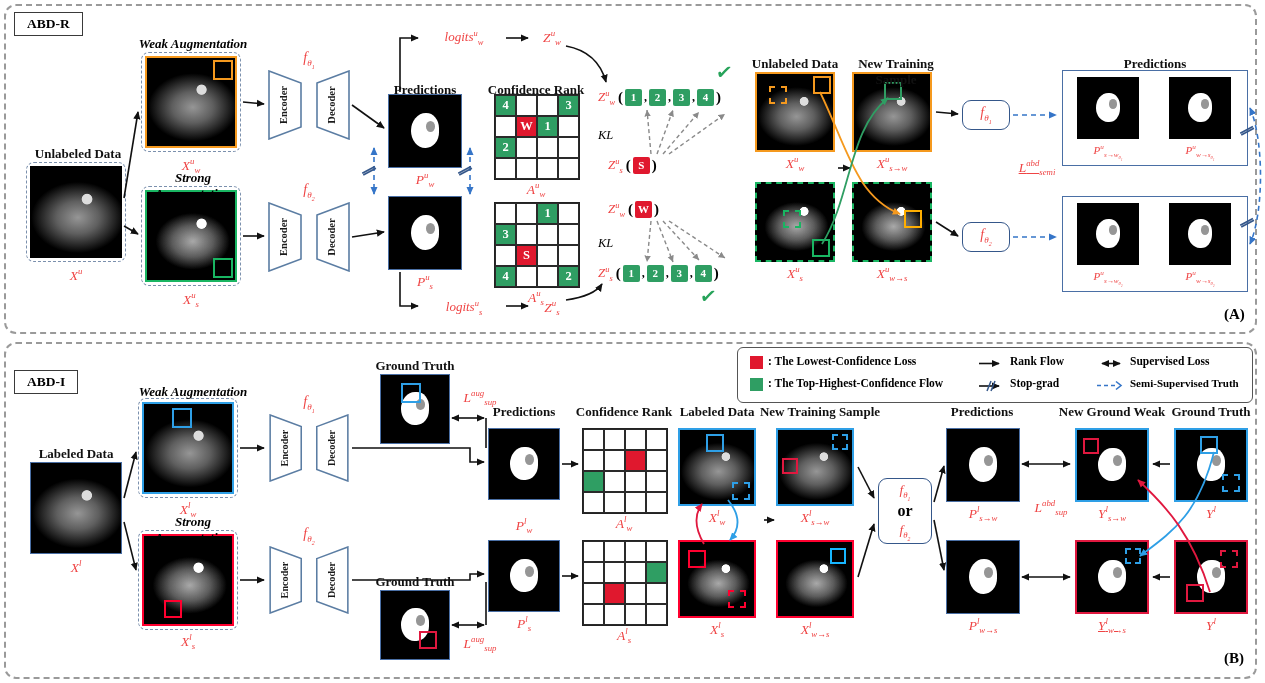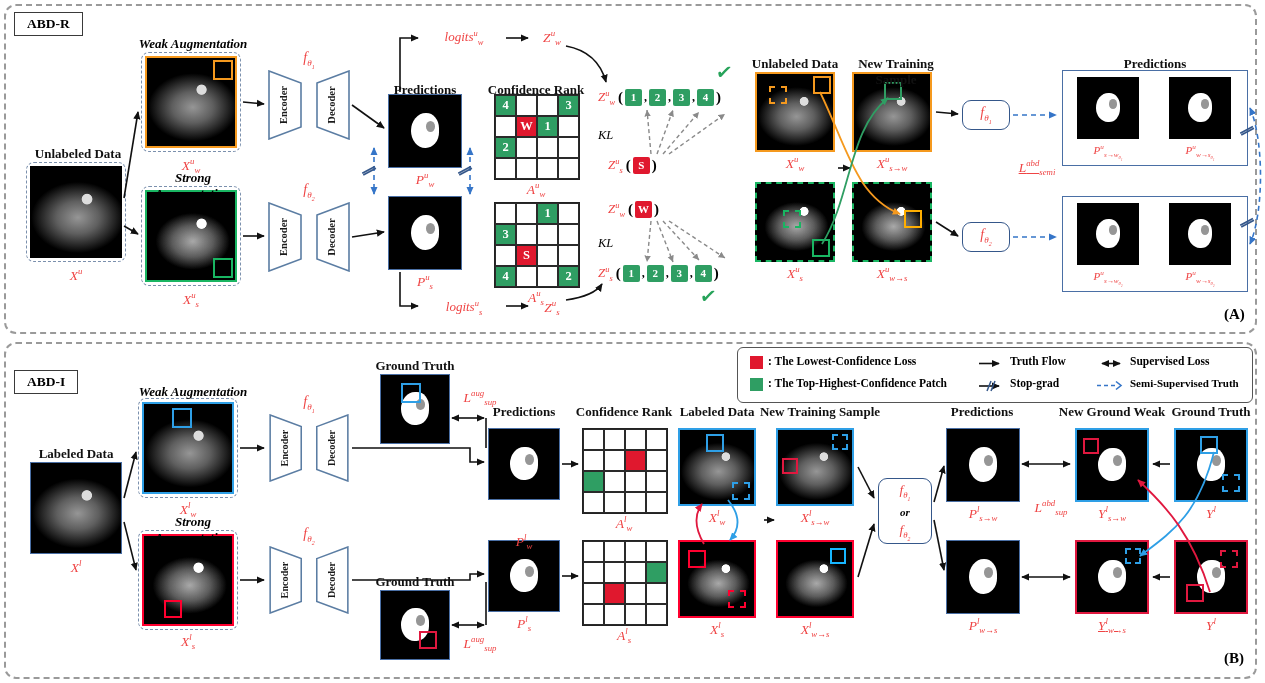--- a/index.html
+++ b/index.html
@@ -43,21 +43,21 @@
   .kl{position:absolute;font-style:italic;font-size:12.5px;z-index:5;}
   .sg{position:absolute;color:#35578a;font-weight:bold;font-size:14px;transform:rotate(62deg);z-index:6;}
   .corner{position:absolute;font-weight:bold;font-size:15px;z-index:4;}
   .bowtie{position:absolute;z-index:3;}
   .bowtie polygon{fill:#fff;stroke:#5b7da3;stroke-width:1.6;}
   .bowtie text{font-size:10.5px;font-weight:bold;fill:#1a1a1a;text-anchor:middle;dominant-baseline:middle;font-family:"Liberation Serif",serif;}
   .legend{position:absolute;border:1.6px solid #555;border-radius:6px;background:#fff;z-index:8;}
   .lg-text{position:absolute;font-weight:bold;font-size:11.5px;white-space:nowrap;z-index:9;}
   .lg-sw{position:absolute;width:13px;height:13px;z-index:9;}
   .lg-ic{position:absolute;z-index:9;}
-  .or{font-style:italic;font-weight:bold;font-size:11px;}
+  .or{font-weight:bold;font-size:16px;}
   #wires{position:absolute;left:0;top:0;z-index:5;pointer-events:none;}
   .small-math{font-size:11px;}
 </style>
 </head>
 <body>
 
 <div id="stage">
 
   <div class="panel" style="left:4px;top:4px;width:1253px;height:330px;"></div>
   <div class="tag" style="left:14px;top:12px;">ABD-R</div>
@@ -241,25 +241,25 @@
   <span class="sg" style="left:1244px;top:122px;">∥</span>
   <span class="sg" style="left:1244px;top:214px;">∥</span>
 
   <div class="panel" style="left:4px;top:342px;width:1253px;height:337px;"></div>
   <div class="tag" style="left:14px;top:370px;">ABD-I</div>
 
   <div class="legend" style="left:737px;top:347px;width:516px;height:56px;"></div>
   <div class="lg-sw" style="left:750px;top:356px;background:#e0182e;"></div>
   <div class="lg-text" style="left:768px;top:355px;">: The Lowest-Confidence Loss</div>
   <div class="lg-sw" style="left:750px;top:378px;background:#2f9e63;"></div>
-  <div class="lg-text" style="left:768px;top:377px;">: The Top-Highest-Confidence Patch</div>
+  <div class="lg-text" style="left:768px;top:377px;">: The Top-Highest-Confidence Flow</div>
   <svg class="lg-ic" style="left:978px;top:358px;" width="28" height="11">
     <line x1="1" y1="5.5" x2="21" y2="5.5" stroke="#111" stroke-width="1.6" marker-end="url(#mk-black)"></line>
   </svg>
-  <div class="lg-text" style="left:1010px;top:355px;">Truth Flow</div>
+  <div class="lg-text" style="left:1010px;top:355px;">Rank Flow</div>
   <svg class="lg-ic" style="left:978px;top:380px;" width="28" height="12">
     <line x1="1" y1="6" x2="21" y2="6" stroke="#111" stroke-width="1.6" marker-end="url(#mk-black)"></line>
     <line x1="9" y1="11" x2="13" y2="1" stroke="#35578a" stroke-width="1.5"></line>
     <line x1="13" y1="11" x2="17" y2="1" stroke="#35578a" stroke-width="1.5"></line>
   </svg>
   <div class="lg-text" style="left:1010px;top:377px;">Stop-grad</div>
   <svg class="lg-ic" style="left:1096px;top:358px;" width="30" height="11">
     <line x1="6" y1="5.5" x2="24" y2="5.5" stroke="#111" stroke-width="1.6" marker-start="url(#mk-black)" marker-end="url(#mk-black)"></line>
   </svg>
   <div class="lg-text" style="left:1130px;top:355px;">Supervised Loss</div>
@@ -305,21 +305,21 @@
   </svg>
 
   <div class="hdr" style="left:370px;top:358px;width:90px;">Ground Truth</div>
   <div class="pred framed" style="left:380px;top:374px;width:70px;height:70px;">
     <div class="patch p-solid" style="left:20px;top:8px;width:20px;height:20px;border-color:#2e9fe6;"></div>
   </div>
   <div class="mlabel math" style="left:448px;top:388px;width:64px;">L<sup>aug</sup><sub>sup</sub></div>
 
   <div class="hdr" style="left:478px;top:404px;width:92px;">Predictions</div>
   <div class="pred framed" style="left:488px;top:428px;width:72px;height:72px;"></div>
-  <div class="mlabel math" style="left:489px;top:532px;width:70px;text-align:center;">P<sup>l</sup><sub>w</sub></div>
+  <div class="mlabel math" style="left:489px;top:516px;width:70px;text-align:center;">P<sup>l</sup><sub>w</sub></div>
   <div class="pred framed" style="left:488px;top:540px;width:72px;height:72px;"></div>
   <div class="mlabel math" style="left:489px;top:614px;width:70px;">P<sup>l</sup><sub>s</sub></div>
 
   <div class="hdr" style="left:370px;top:574px;width:90px;">Ground Truth</div>
   <div class="pred framed" style="left:380px;top:590px;width:70px;height:70px;">
     <div class="patch p-solid" style="right:12px;bottom:10px;width:18px;height:18px;border-color:#e0183f;"></div>
   </div>
   <div class="mlabel math" style="left:448px;top:634px;width:64px;">L<sup>aug</sup><sub>sup</sub></div>
 
   <div class="hdr" style="left:568px;top:404px;width:112px;">Confidence Rank</div>

